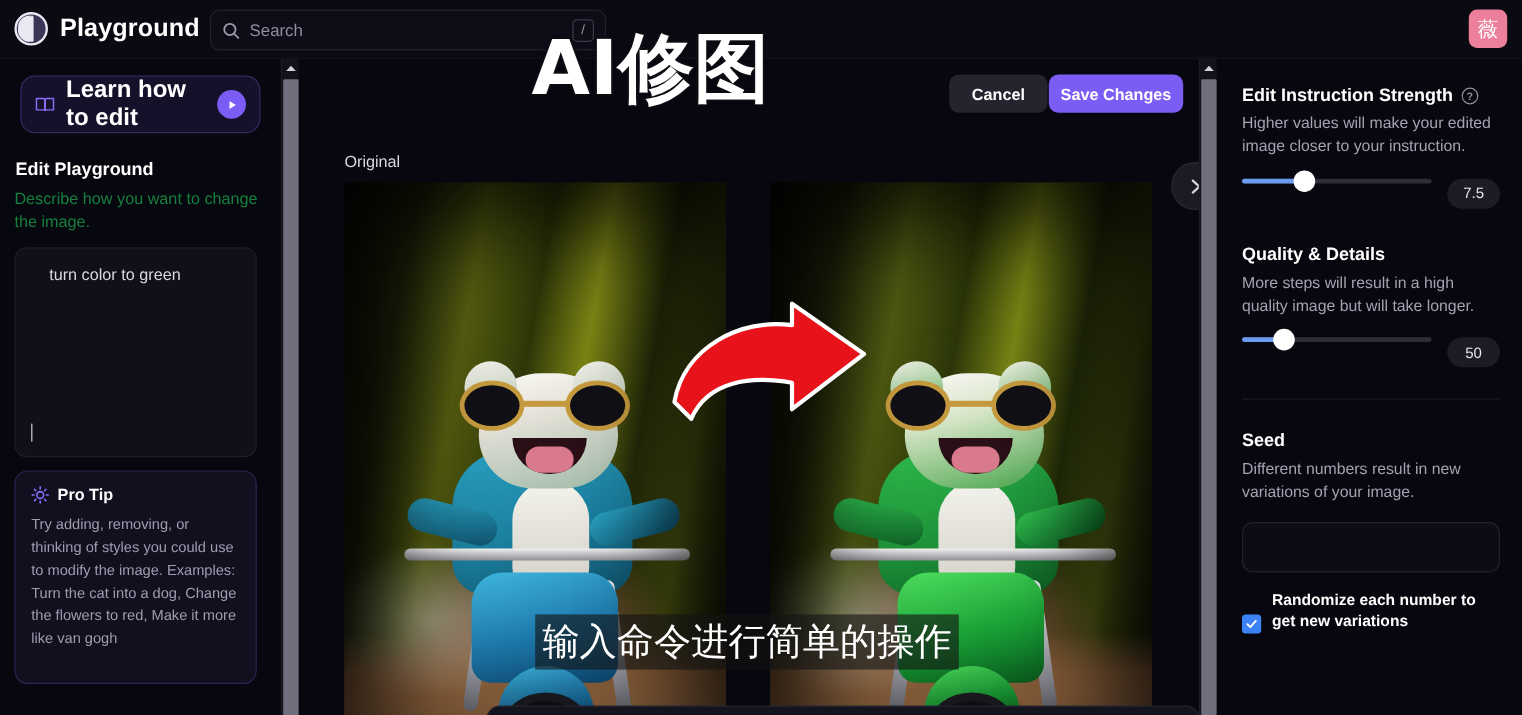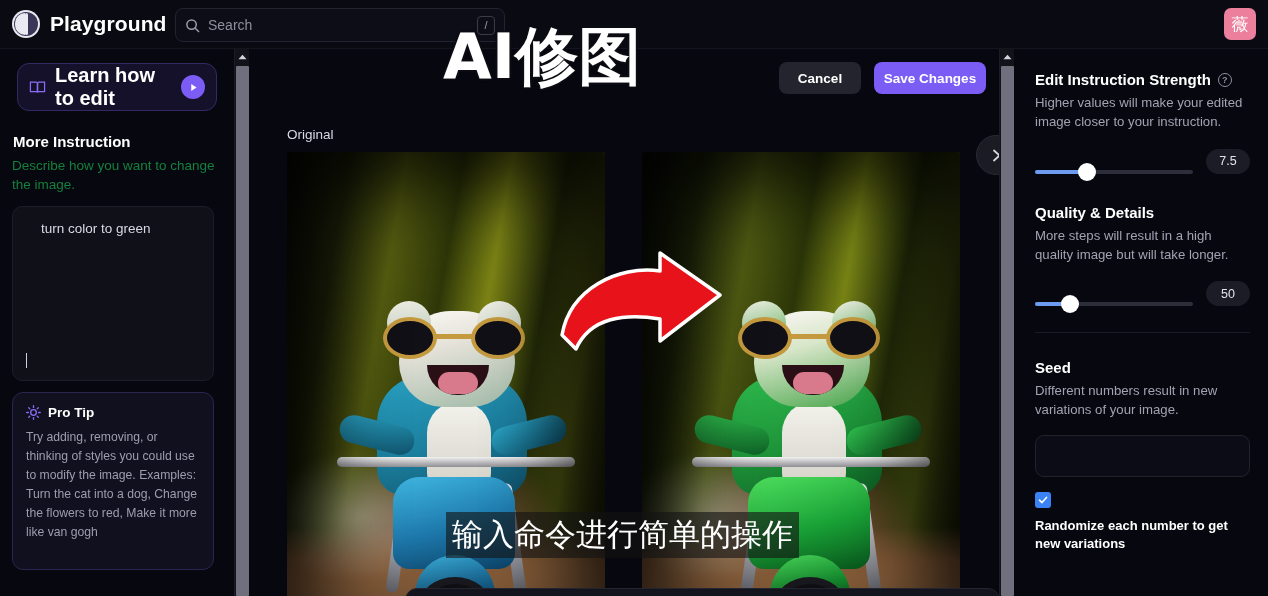--- a/index.html
+++ b/index.html
@@ -113,21 +113,21 @@
   #sb-left .thumb  { top: 17px; height: 530px; }
   #sb-main  { left: 999px; top: 49px; height: 547px; }
   #sb-main .thumb  { top: 17px; height: 530px; }
 
   
   .main {
     position: absolute; left: 249px; top: 49px; width: 750px; height: 547px;
     background: #07070f; overflow: hidden;
   }
   .main-actions {
-    position: absolute; right: 13px; top: 13px; display: flex; gap: 13px; z-index: 6; padding-left: 20px;
+    position: absolute; right: 13px; top: 13px; display: flex; gap: 1px; z-index: 6; padding-left: 20px;
   }
   .btn {
     height: 32px; border-radius: 8px; font-size: 13.5px; font-weight: bold;
     display: flex; align-items: center; justify-content: center; cursor: pointer;
     font-family: inherit;
   }
   .btn-cancel { width: 82px; background: #24242f; color: #ffffff; }
   .btn-save { width: 112px; background: #7b5cf5; color: #ffffff; }
 
   .orig-label {
@@ -277,42 +277,42 @@
   
   .rightpanel {
     position: absolute; left: 1014px; top: 49px; width: 254px; height: 547px;
     background: #07070f; padding: 22px 18px 0 21px; overflow: hidden;
   }
   .rp-title {
     color: #ffffff; font-size: 15px; font-weight: bold;
     display: flex; align-items: center; gap: 7px;
   }
   .rp-desc { color: #a2a2b2; font-size: 13.2px; line-height: 1.46; margin-top: 5px; }
-  .slider-row { display: flex; align-items: flex-end; gap: 13px; margin-top: 17px; }
+  .slider-row { display: flex; align-items: flex-start; gap: 13px; margin-top: 17px; }
   .track {
     position: relative; flex: 1; height: 4px; border-radius: 2px; background: #2e2e3a;
     cursor: pointer;
   }
   .track .fill { position: absolute; left: 0; top: 0; height: 4px; border-radius: 2px; background: #6c9bf0; }
   .track .knob {
     position: absolute; top: -7px; width: 18px; height: 18px; border-radius: 50%;
     background: #ffffff; transform: translateX(-9px);
   }
   .val-pill {
     width: 44px; height: 25px; border-radius: 13px; background: #1c1c27;
     color: #e2e2ec; font-size: 12.5px; display: flex;
     align-items: center; justify-content: center;
   }
   .rp-divider { height: 1px; background: #1c1c26; margin: 26px 0 0; }
   .seed-input {
     width: 100%; height: 42px; margin-top: 15px; border-radius: 9px;
     background: #0c0c16; border: 1px solid #22222e; outline: none;
     color: #d9d9e6; font-size: 13.5px; padding: 0 11px; font-family: inherit;
   }
-  .check-row { display: flex; align-items: flex-start; gap: 9px; margin-top: 14px; flex-direction: column; }
+  .check-row { display: flex; align-items: flex-end; gap: 9px; margin-top: 14px; }
   .checkbox {
     width: 16px; height: 16px; border-radius: 3px; background: #3b82f6;
     display: flex; align-items: center; justify-content: center; flex: none;
     margin-top: 1px; cursor: pointer;
   }
   .check-label { color: #ffffff; font-size: 13px; font-weight: bold; line-height: 1.42; }
   .helpicon {
     width: 14px; height: 14px; border-radius: 50%; border: 1px solid #8e8e9e;
     color: #8e8e9e; font-size: 9px; display: flex; align-items: center;
     justify-content: center; cursor: pointer;
@@ -350,21 +350,21 @@
         <path d="M16.5 3.2h-6c-.7 0-1.3.5-1.3 1.2v10c0-.6.6-1.1 1.3-1.1h6z" fill="none" stroke="#8b6cf8" stroke-width="1.3"></path>
       </svg>
       <span class="learn-label">Learn how to edit</span>
       <span class="play-circle">
         <svg width="9" height="9" viewBox="0 0 10 10">
             <polygon points="2.5,1.2 8.4,5 2.5,8.8" fill="#ffffff"></polygon>
           </svg>
       </span>
     </div>
 
-    <div class="sec-title">More Instruction</div>
+    <div class="sec-title">Edit Playground</div>
     <div class="sec-desc">Describe how you want to change the image.</div>
 
     <div class="instr-box">
       <span>turn color to green</span>
       <span class="caret"></span>
     </div>
 
     <div class="protip">
       <div class="protip-head">
         <svg width="15" height="15" viewBox="0 0 16 16">

